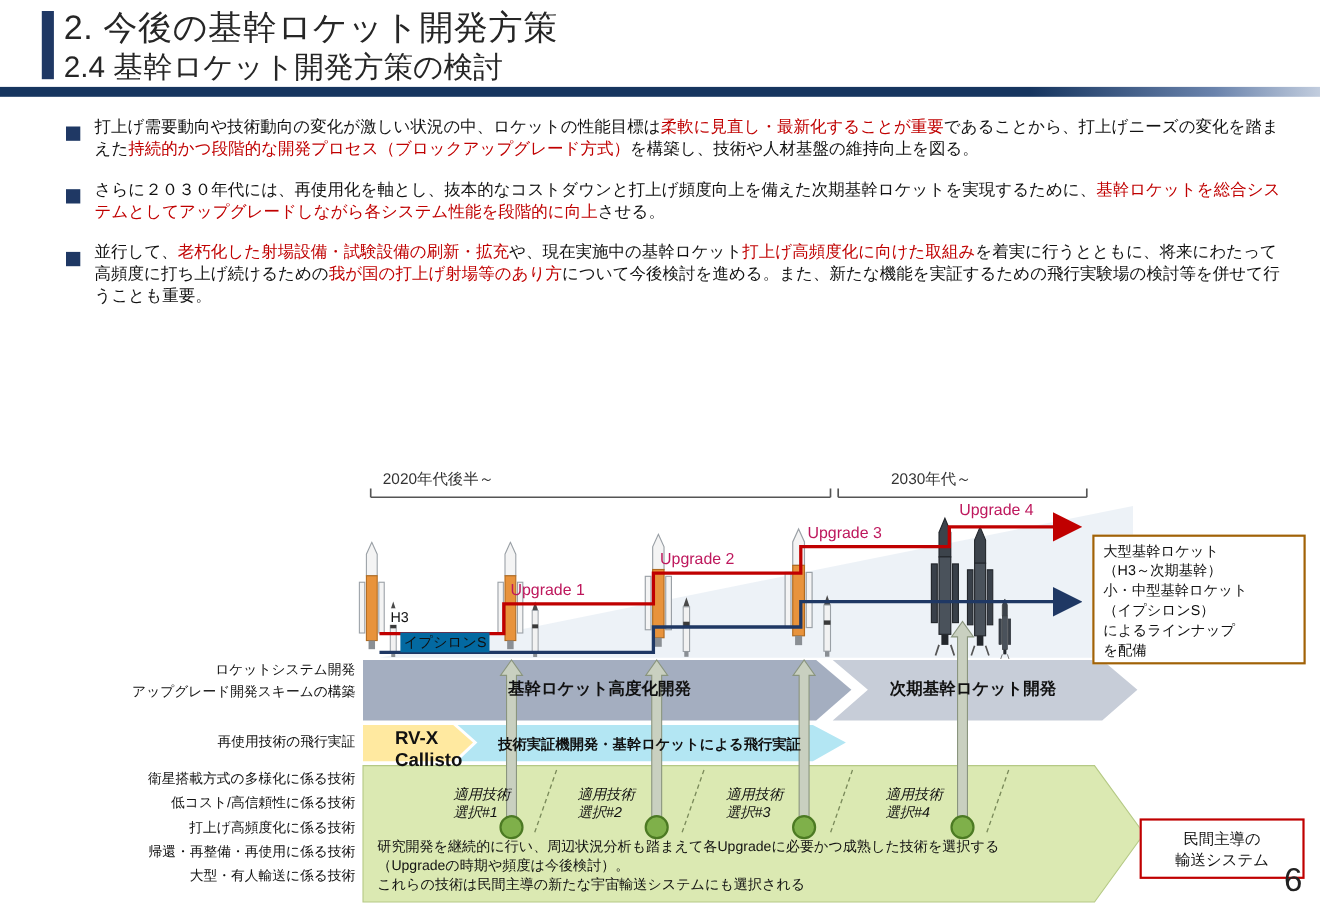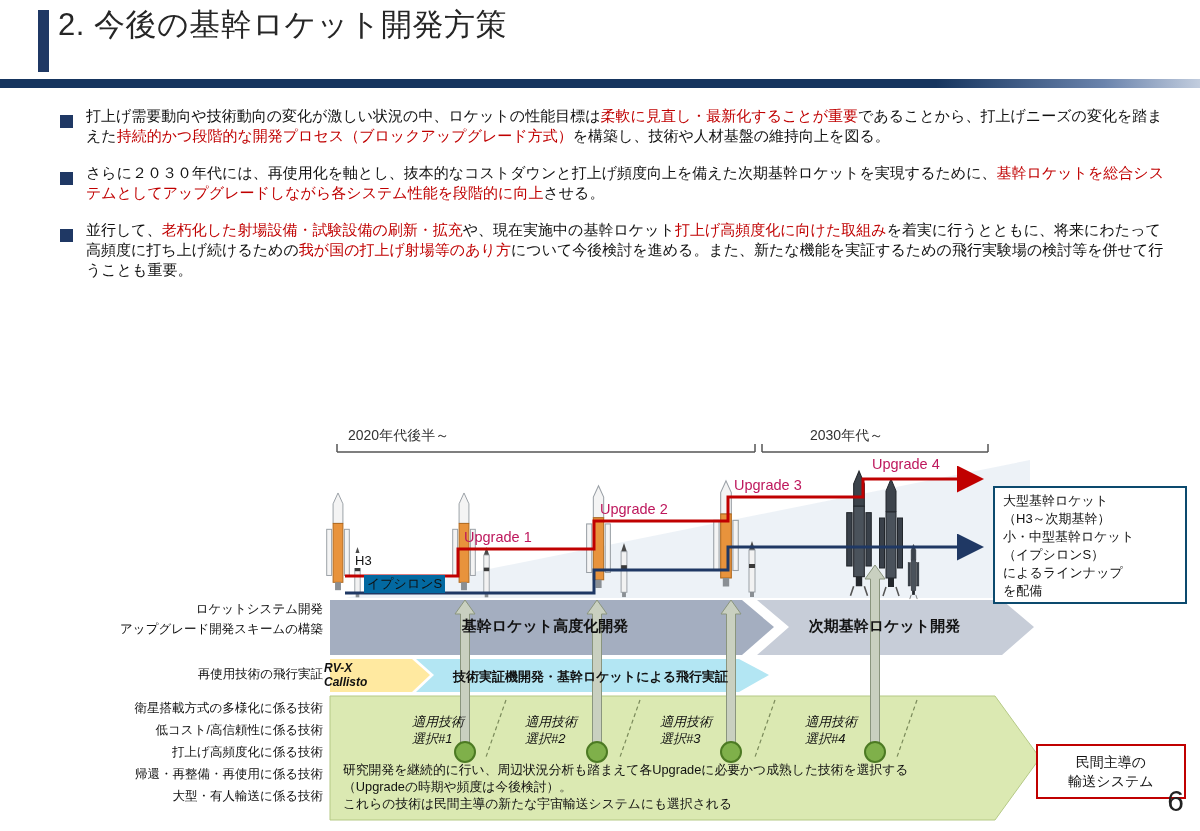--- a/index.html
+++ b/index.html
@@ -23,47 +23,48 @@
   
   .dsvg{position:absolute;left:0;top:0;width:1200px;height:831px;}
   .dl{position:absolute;color:#111;}
   .tl-label{font-size:14px;color:#333;}
   .era1{left:348px;top:427px;} .era2{left:810px;top:427px;}
   .h3lab{left:352px;top:553px;font-size:13px;background:#fff;padding:0 3px;}
   .epslab{left:364px;top:575px;font-size:13px;background:#0369a1;padding:0 3px;}
   .upg{font-size:14.5px;color:#be185d;}
   .upg1{left:464px;top:529px;} .upg2{left:600px;top:501px;}
   .upg3{left:734px;top:477px;} .upg4{left:872px;top:456px;}
-  .lineup{left:993px;top:486px;width:194px;height:118px;border:2px solid #0c4a6e;background:#fff;
+  .lineup{left:993px;top:486px;width:194px;height:118px;border:2px solid #a16207;background:#fff;
           padding:4px 8px;font-size:13px;line-height:1.38;box-sizing:border-box;}
   .rl{left:40px;width:283px;text-align:right;font-size:12.5px;}
   .rl1{top:601px;} .rl2{top:621px;} .rl3{top:666px;}
   .rl4{top:700px;} .rl5{top:722px;} .rl6{top:744px;} .rl7{top:766px;} .rl8{top:788px;text-align:right;}
   .band-lab{font-weight:700;color:#111;text-align:center;}
   .blab1{left:380px;top:617px;width:330px;font-size:15px;}
   .blab2{left:762px;top:617px;width:245px;font-size:15px;}
-  .ylab{left:324px;top:661px;font-size:12px;font-weight:700;line-height:1.2;font-style:italic;}
+  .ylab{left:359px;top:661px;font-size:17px;font-weight:700;line-height:1.2;}
   .clab{left:438px;top:668px;width:305px;font-size:13px;font-weight:700;text-align:center;}
   .sel{font-size:13px;line-height:1.3;font-style:italic;}
   .sel1{left:412px;top:714px;} .sel2{left:525px;top:714px;}
   .sel3{left:660px;top:714px;} .sel4{left:805px;top:714px;}
   .note{left:343px;font-size:12.8px;}
   .note1{top:762px;} .note2{top:779px;} .note3{top:796px;}
   .private{left:1036px;top:744px;width:150px;height:55px;border:2px solid #C00000;background:#fff;
            display:flex;flex-direction:column;justify-content:center;align-items:center;
            font-size:14px;line-height:1.3;box-sizing:border-box;}
   .pagenum{right:16px;top:784px;font-size:30px;color:#222;}
 </style>
 </head>
 <body>
 
 <div class="slide">
 
   <div class="title-accent"></div>
   <h1 class="slide-title">2. 今後の基幹ロケット開発方策</h1>
+  <h2 class="slide-subtitle">2.4  基幹ロケット開発方策の検討</h2>
   <div class="header-rule"></div>
 
   <section class="bullets">
     <div class="bullet">
       <span class="bullet-marker"></span>
       <p class="bullet-text"><span>打上げ需要動向や技術動向の変化が激しい状況の中、ロケットの性能目標は</span><span class="red">柔軟に見直し・最新化することが重要</span><span>であることから、打上げニーズの変化を踏まえた</span><span class="red">持続的かつ段階的な開発プロセス（ブロックアップグレード方式）</span><span>を構築し、技術や人材基盤の維持向上を図る。</span></p>
     </div>
     <div class="bullet">
       <span class="bullet-marker"></span>
       <p class="bullet-text"><span>さらに２０３０年代には、再使用化を軸とし、抜本的なコストダウンと打上げ頻度向上を備えた次期基幹ロケットを実現するために、</span><span class="red">基幹ロケットを総合システムとしてアップグレードしながら各システム性能を段階的に向上</span><span>させる。</span></p>

